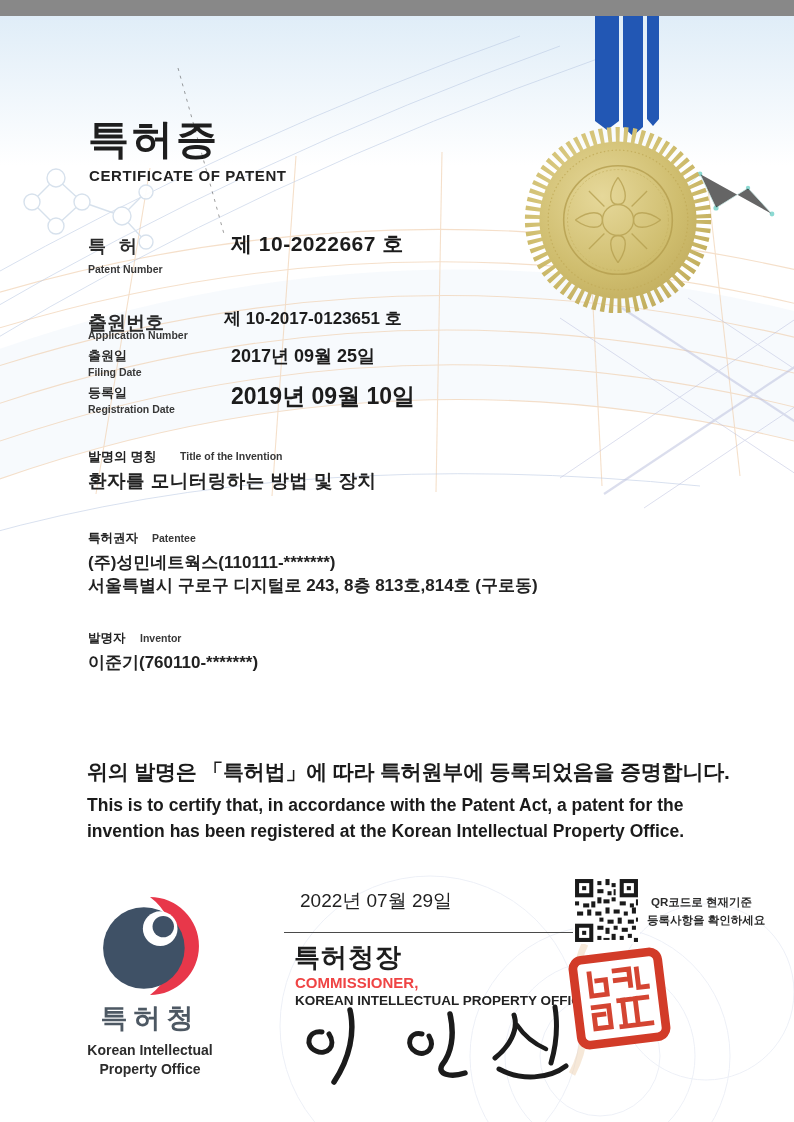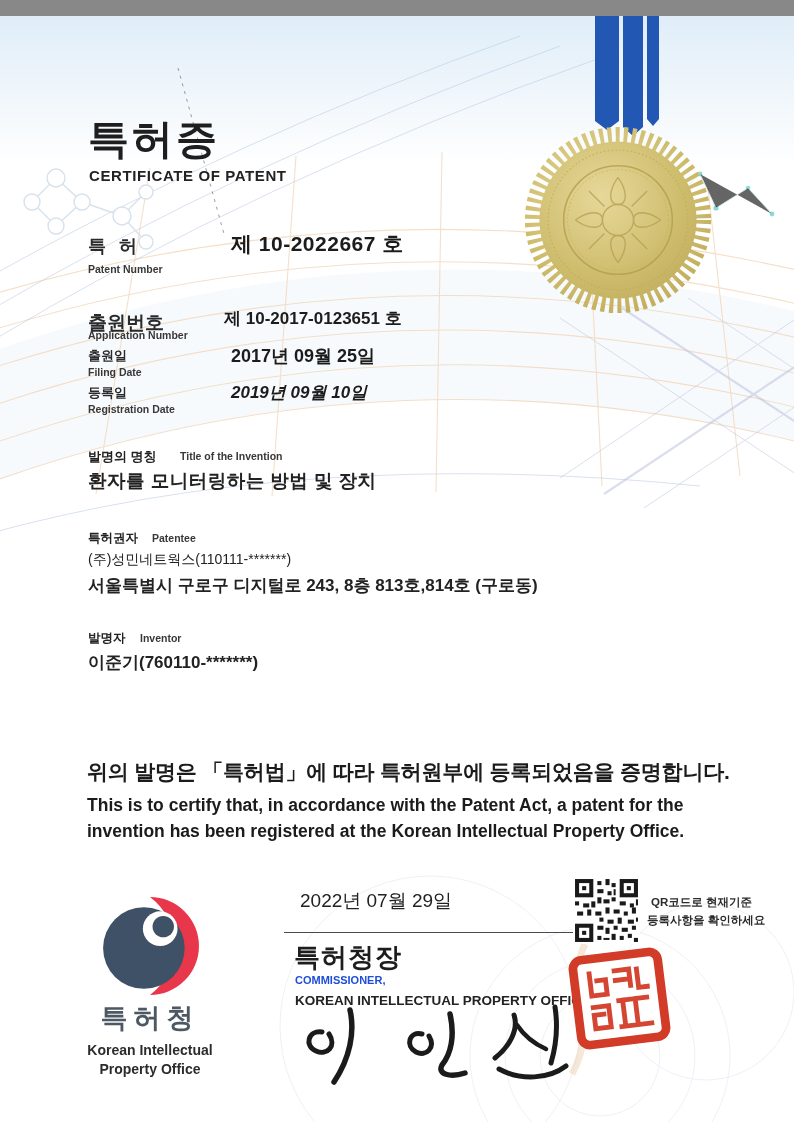--- a/index.html
+++ b/index.html
@@ -36,44 +36,44 @@
   .lab-app    { left:88px; top:294px; font-size:19px; }
   .sub-app    { left:88px; top:313px; }
   .val-app    { left:224px; top:291px; font-size:17px; }
 
   .lab-filing { left:88px; top:331px; font-size:13px; }
   .sub-filing { left:88px; top:350px; }
   .val-filing { left:231px; top:328px; font-size:18px; }
 
   .lab-reg    { left:88px; top:368px; font-size:13px; }
   .sub-reg    { left:88px; top:387px; }
-  .val-reg    { left:231px; top:365px; font-size:17px;font-style:italic; }
+  .val-reg    { left:231px; top:365px; font-size:23px; }
 
   .lab-invention { left:88px; top:432px; font-size:13px; font-weight:700; }
   .sub-invention { left:180px; top:434px; }
   .val-invention { left:88px; top:452px; font-size:18.5px; font-weight:800; letter-spacing:.5px; }
 
   .lab-patentee { left:88px; top:514px; font-size:12.5px; font-weight:700; }
   .sub-patentee { left:152px; top:516px; }
-  .patentee-name { left:88px; top:535px; font-size:14px; font-weight:400; }
+  .patentee-name { left:88px; top:535px; font-size:17px; font-weight:700; }
   .patentee-addr { left:88px; top:558px; font-size:17px; font-weight:800; }
 
   .lab-inventor { left:88px; top:614px; font-size:12.5px; font-weight:700;text-align:right; }
   .sub-inventor { left:140px; top:616px; }
   .inventor-name { left:88px; top:635px; font-size:17px; font-weight:800; }
   .inventor-addr { left:88px; top:658px; font-size:16.5px; font-weight:800; }
 
   .stmt-ko { left:87px; top:742px; font-size:21px; font-weight:700; letter-spacing:-.2px; color:#1b1b1b; }
   .stmt-en1 { left:87px; top:779px; font-size:17.5px; font-weight:700; color:#1b1b1b; }
   .stmt-en2 { left:87px; top:805px; font-size:17.5px; font-weight:700; color:#1b1b1b; }
 
   .issue-date { left:300px; top:872px; font-size:19px; font-weight:500; color:#222; }
   .sig-divider { left:284px; top:916px; width:294px; height:0; border-top:1.6px solid #4a4a4a; }
   .commissioner-ko { left:294px; top:924px; font-size:26px; font-weight:900; letter-spacing:1px; color:#1d1d1d; }
-  .commissioner-en1 { left:295px; top:958px; font-size:11px; font-weight:800; color:#1d4ed8; }
+  .commissioner-en1 { left:295px; top:958px; font-size:15px; font-weight:800; color:#ef4444; }
   .commissioner-en2 { left:295px; top:977px; font-size:13.5px; font-weight:800; color:#222; }
 
   .qr-box { left:573px; top:861px; width:67px; height:67px; }
   .qr-note1 { left:651px; top:879px; font-size:11.5px; font-weight:700; color:#2b2b2b; }
   .qr-note2 { left:647px; top:897px; font-size:11.5px; font-weight:700; color:#2b2b2b; }
 
   .stamp { left:571px; top:934px; width:97px; height:97px; transform:rotate(-7deg); }
   .signature { left:292px; top:986px; width:280px; height:86px; }
 
   .logo-mark { left:99px; top:879px; width:102px; height:102px; }

